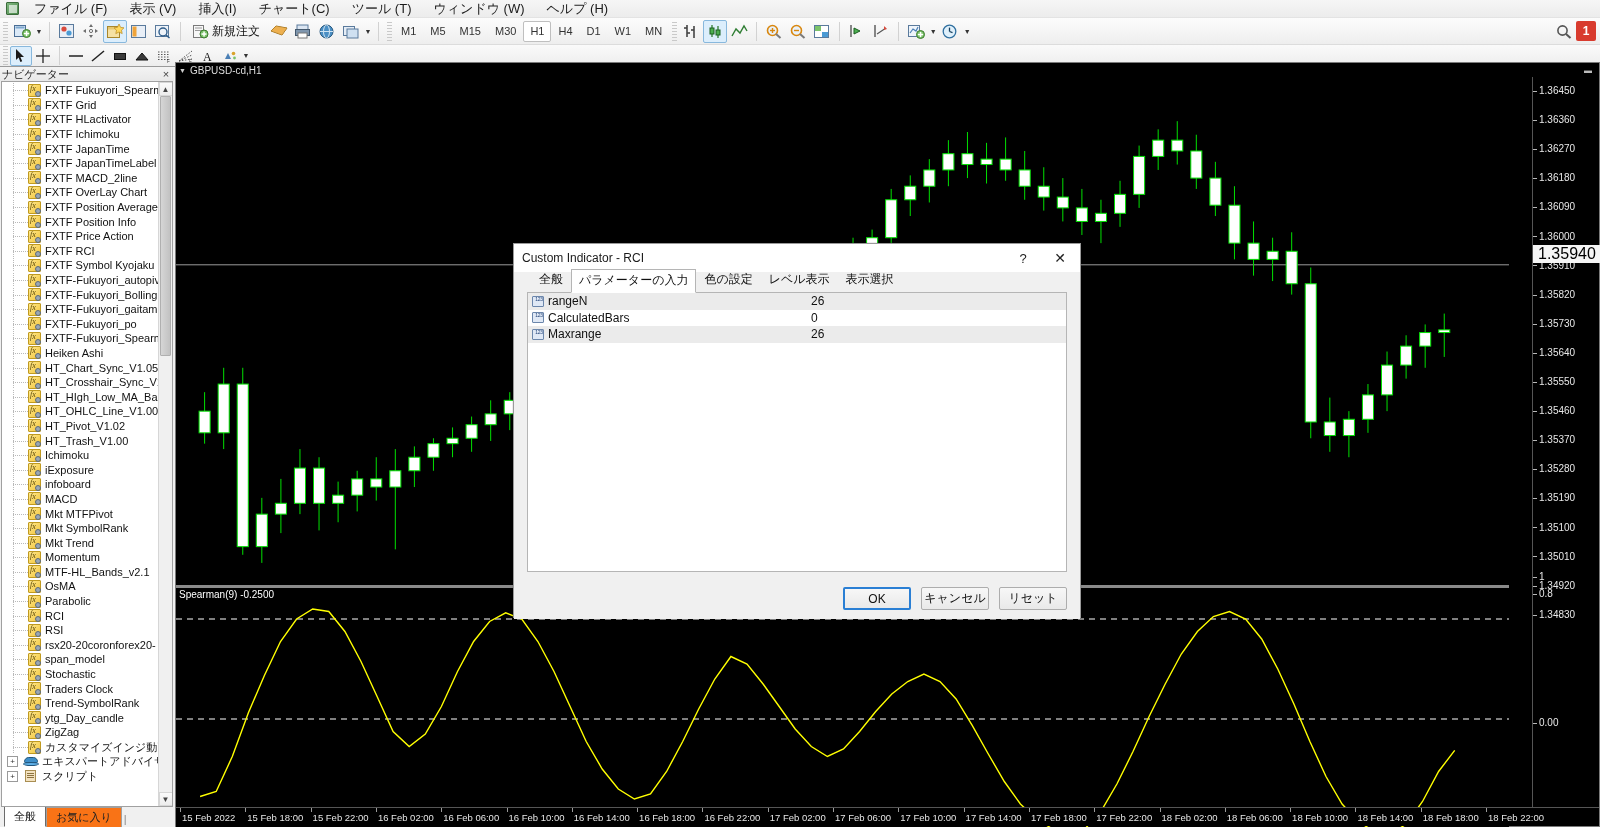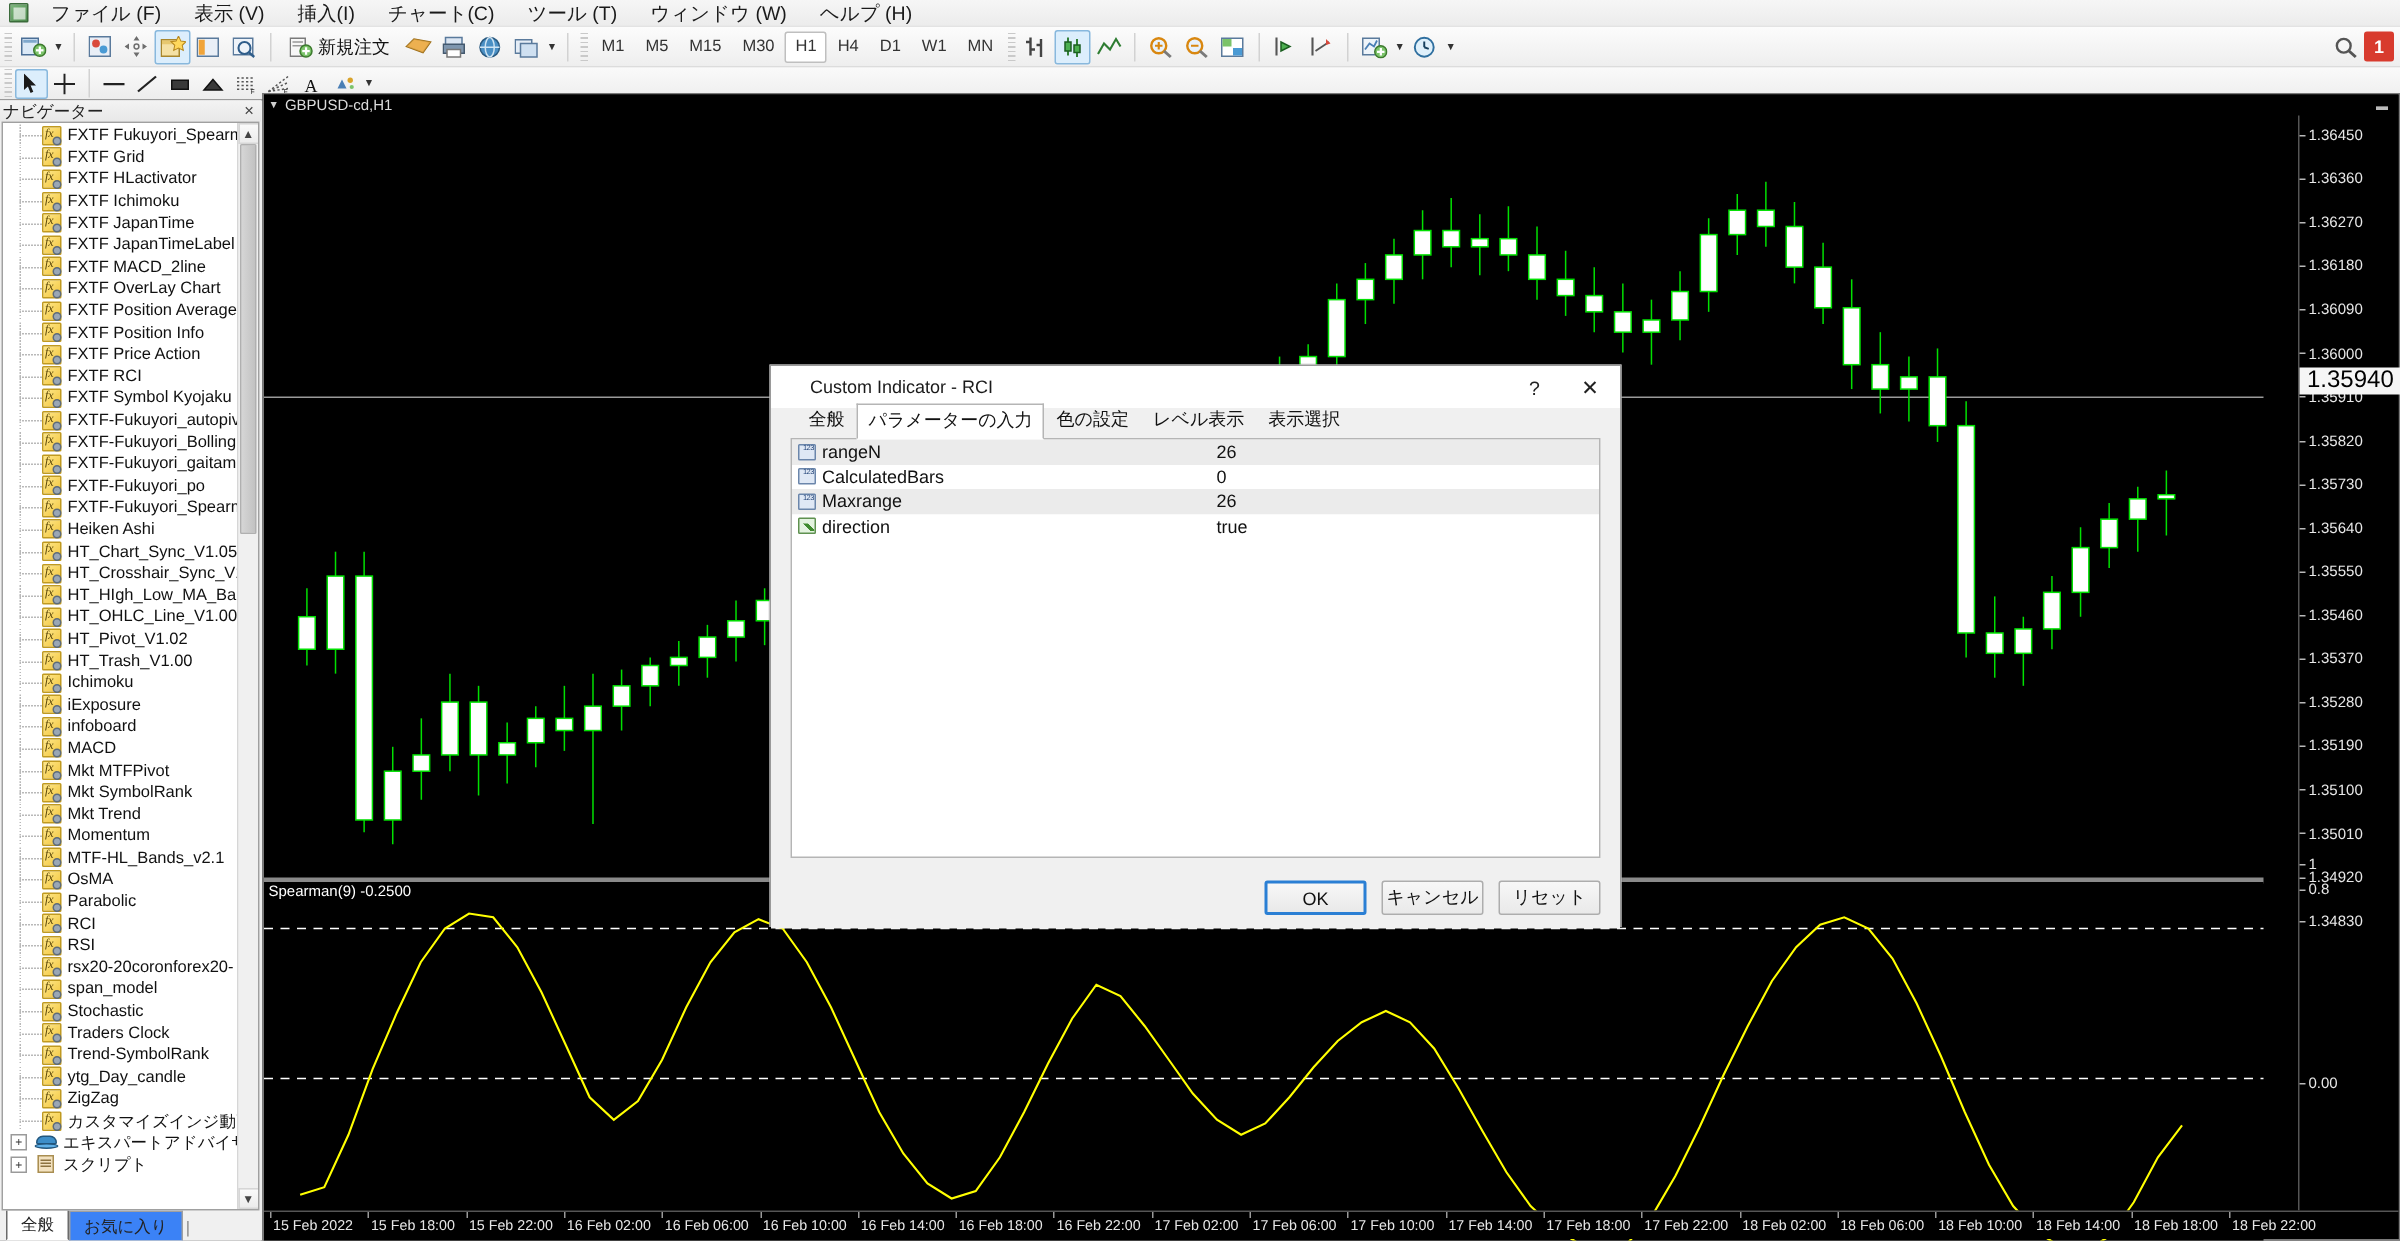--- a/index.html
+++ b/index.html
@@ -160,21 +160,21 @@
   .nav-scroll .thumb{
     position:absolute;left:1px;width:11px;top:0;height:260px;
     background:linear-gradient(to right,#d6d6d6,#c2c2c2);border:1px solid #b0b0b0;border-radius:1px;
   }
   .nav-tabs {
     height:20px; display:flex; align-items:flex-end; padding-left:4px; gap:0;
     background:#f0f0f0;
   }
   .nav-tab {
     padding:2px 9px; font-size:11px; color:#222; cursor:default;
-    border:1px solid #a0a0a0; border-bottom:none; background:#3b82f6;
+    border:1px solid #a0a0a0; border-bottom:none; background:#f97316;
   }
   .nav-tab.active { background:#fff; border:1px solid #6b6b6b; border-bottom:1px solid #fff; font-weight:normal;}
   .nav-tabsep{ font-size:11px;color:#888;padding:2px 2px;}
 
   
   .chartwin {
     position:absolute; top:62px; left:175px; width:1425px; height:765px;
     background:#000; border:1px solid #7a7a7a;
   }
   .chart-titlebar {
@@ -212,21 +212,21 @@
   .tmark { position:absolute; top:0; width:1px; height:4px; background:#9a9a9a; }
   .sep-line { position:absolute; left:0; right:90px; height:4px; background:#8a8a8a; }
 
   
   .dialog {
     position:absolute; left:513px; top:243px; width:568px; height:375px;
     background:#f0f0f0; border:1px solid #9a9a9a;
     box-shadow: 0 0 0 1px rgba(0,0,0,.07);
   }
   .dlg-title {
-    height:28px; display:flex; align-items:center; padding-left:26px;
+    height:28px; display:flex; align-items:center; padding-left:8px;
     background:#ffffff; font-size:12px; color:#1a1a1a;
   }
   .dlg-title .t { flex:1; }
   .dlg-help, .dlg-close {
     width:34px;height:28px;display:flex;align-items:center;justify-content:center;
     font-size:13px;color:#222;cursor:default;
   }
   .dlg-close{width:40px;font-size:14px;}
   .dlg-body { padding:0 13px; background:#f0f0f0; height:347px; position:relative;}
   .dlg-tabs { display:flex; align-items:flex-end; height:20px; padding-left:4px; }
@@ -1175,27 +1175,20 @@
               </div>
               <div class="c2">0</div>
             </div>
             <div class="pt-row odd">
               <div class="c1">
                 <div class="ic-int"></div>
                 <span class="nm">Maxrange</span>
               </div>
               <div class="c2">26</div>
             </div>
-            <div class="pt-row even">
-              <div class="c1">
-                <div class="ic-bool"></div>
-                <span class="nm">direction</span>
-              </div>
-              <div class="c2">true</div>
-            </div>
           </div>
       </div>
       <div class="dlg-buttons">
         <div class="dlg-btn default">OK</div>
         <div class="dlg-btn">キャンセル</div>
         <div class="dlg-btn">リセット</div>
       </div>
     </div>
   </div>
 

